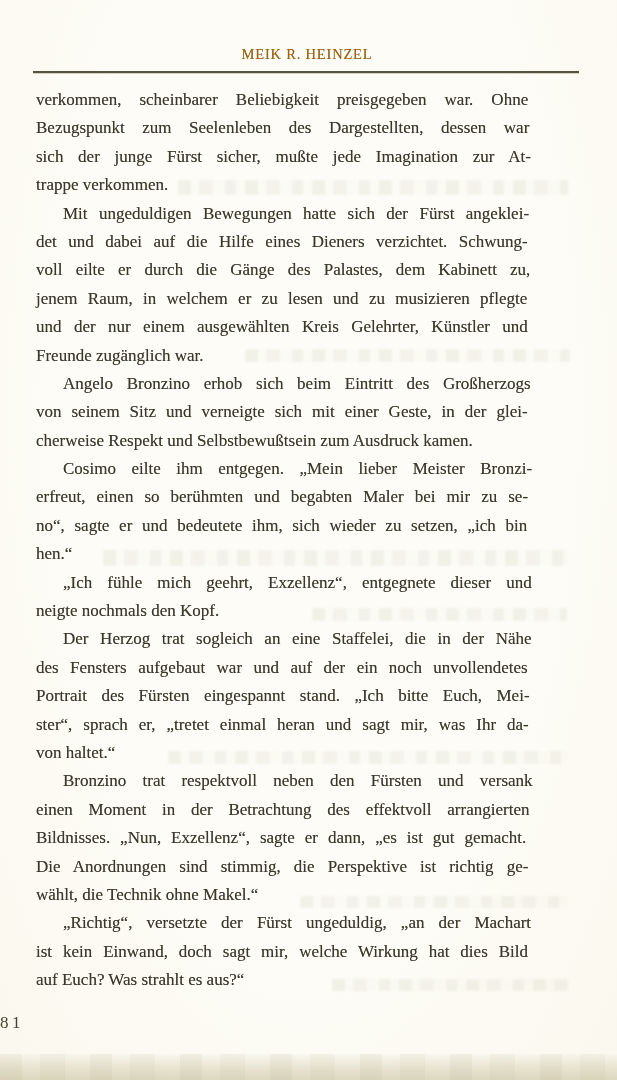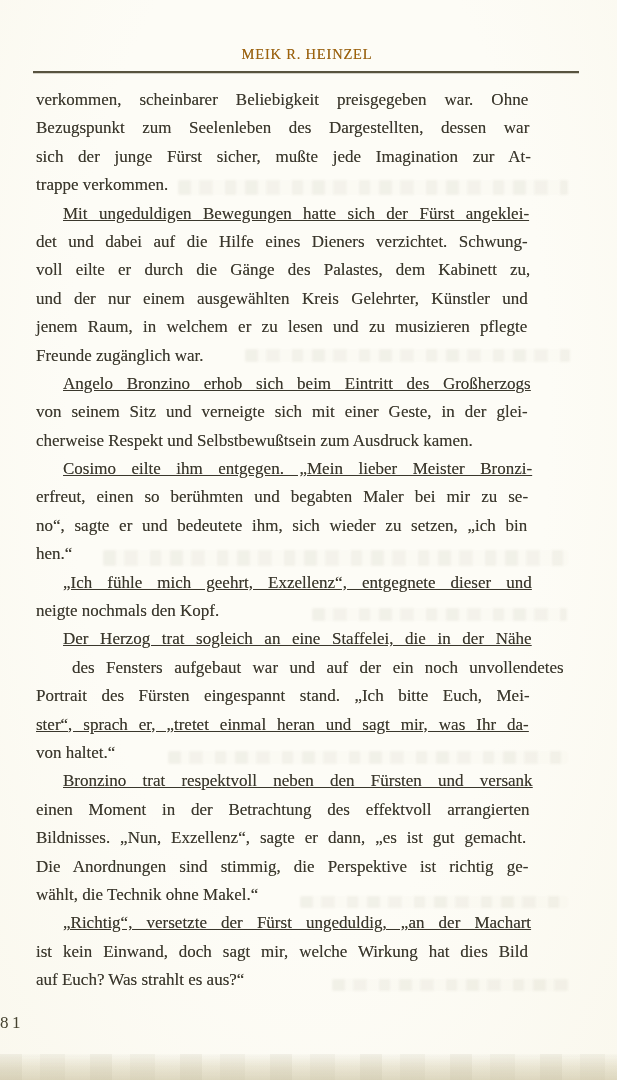--- a/index.html
+++ b/index.html
@@ -52,21 +52,21 @@
   .line {
     display: block;
     height: 28.4px;
     line-height: 28.4px;
     font-size: 17px;
     text-align: left;
     color: #3a372c;
     text-shadow: 0 0 0.5px rgba(58,55,44,0.55);
   }
   .line > span { white-space: nowrap; }
-  .line.indent { margin-left: 27px; text-decoration: underline; }
+  .line.indent { margin-left: 27px; }
 
   
   .page-number {
     position: absolute;
     top: 1013px;
     left: 0;
     right: 17px;
     text-align: left;
     font-size: 17px;
     letter-spacing: 3.5px;
@@ -115,22 +115,22 @@
     <span class="line"><span style="word-spacing: 13.75px;">verkommen, scheinbarer Beliebigkeit preisgegeben war. Ohne</span></span>
     <span class="line"><span style="word-spacing: 13.2708px;">Bezugspunkt zum Seelenleben des Dargestellten, dessen war</span></span>
     <span class="line"><span style="word-spacing: 10.474px;">sich der junge Fürst sicher, mußte jede Imagination zur At-</span></span>
     <span class="line last"><span>trappe verkommen.</span></span>
   </p>
 
   <p class="para">
     <span class="line indent"><span style="word-spacing: 7.16071px;">Mit ungeduldigen Bewegungen hatte sich der Fürst angeklei-</span></span>
     <span class="line"><span style="word-spacing: 7.22743px; text-align: right;">det und dabei auf die Hilfe eines Dieners verzichtet. Schwung-</span></span>
     <span class="line"><span style="word-spacing: 8.92969px;">voll eilte er durch die Gänge des Palastes, dem Kabinett zu,</span></span>
+    <span class="line"><span style="word-spacing: 6.02969px;">jenem Raum, in welchem er zu lesen und zu musizieren pflegte</span></span>
     <span class="line"><span style="word-spacing: 8.1582px;">und der nur einem ausgewählten Kreis Gelehrter, Künstler und</span></span>
-    <span class="line"><span style="word-spacing: 6.02969px;">jenem Raum, in welchem er zu lesen und zu musizieren pflegte</span></span>
     <span class="line last"><span>Freunde zugänglich war.</span></span>
   </p>
 
   <p class="para">
     <span class="line indent"><span style="word-spacing: 9.42188px;">Angelo Bronzino erhob sich beim Eintritt des Großherzogs</span></span>
     <span class="line"><span style="word-spacing: 5.71875px;">von seinem Sitz und verneigte sich mit einer Geste, in der glei-</span></span>
     <span class="line last"><span>cherweise Respekt und Selbstbewußtsein zum Ausdruck kamen.</span></span>
   </p>
 
   <p class="para">
@@ -140,23 +140,23 @@
     <span class="line last"><span>hen.“</span></span>
   </p>
 
   <p class="para">
     <span class="line indent"><span style="word-spacing: 10.7946px;">„Ich fühle mich geehrt, Exzellenz“, entgegnete dieser und</span></span>
     <span class="line last"><span>neigte nochmals den Kopf.</span></span>
   </p>
 
   <p class="para">
     <span class="line indent"><span style="word-spacing: 7.37812px;">Der Herzog trat sogleich an eine Staffelei, die in der Nähe</span></span>
-    <span class="line"><span style="word-spacing: 7.16667px; margin-left: 36px;">des Fensters aufgebaut war und auf der ein noch unvollendetes</span></span>
+    <span class="line"><span style="word-spacing: 7.16667px;">des Fensters aufgebaut war und auf der ein noch unvollendetes</span></span>
     <span class="line"><span style="word-spacing: 10.2344px;">Portrait des Fürsten eingespannt stand. „Ich bitte Euch, Mei-</span></span>
-    <span class="line"><span style="word-spacing: 6.72585px; text-decoration: underline;">ster“, sprach er, „tretet einmal heran und sagt mir, was Ihr da-</span></span>
+    <span class="line"><span style="word-spacing: 6.72585px;">ster“, sprach er, „tretet einmal heran und sagt mir, was Ihr da-</span></span>
     <span class="line last"><span>von haltet.“</span></span>
   </p>
 
   <p class="para">
     <span class="line indent"><span style="word-spacing: 11.9866px; margin-top: 40px;">Bronzino trat respektvoll neben den Fürsten und versank</span></span>
     <span class="line"><span style="word-spacing: 11.529px;">einen Moment in der Betrachtung des effektvoll arrangierten</span></span>
     <span class="line"><span style="word-spacing: 5.69965px;">Bildnisses. „Nun, Exzellenz“, sagte er dann, „es ist gut gemacht.</span></span>
     <span class="line"><span style="word-spacing: 8.84375px; text-align: right;">Die Anordnungen sind stimmig, die Perspektive ist richtig ge-</span></span>
     <span class="line last"><span>wählt, die Technik ohne Makel.“</span></span>
   </p>

